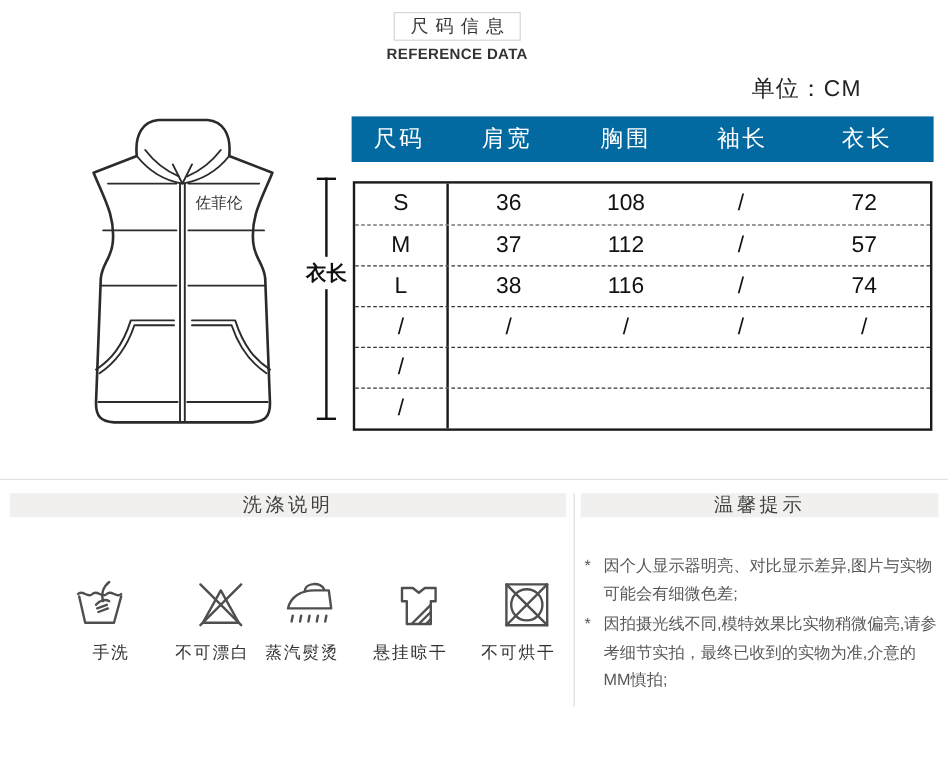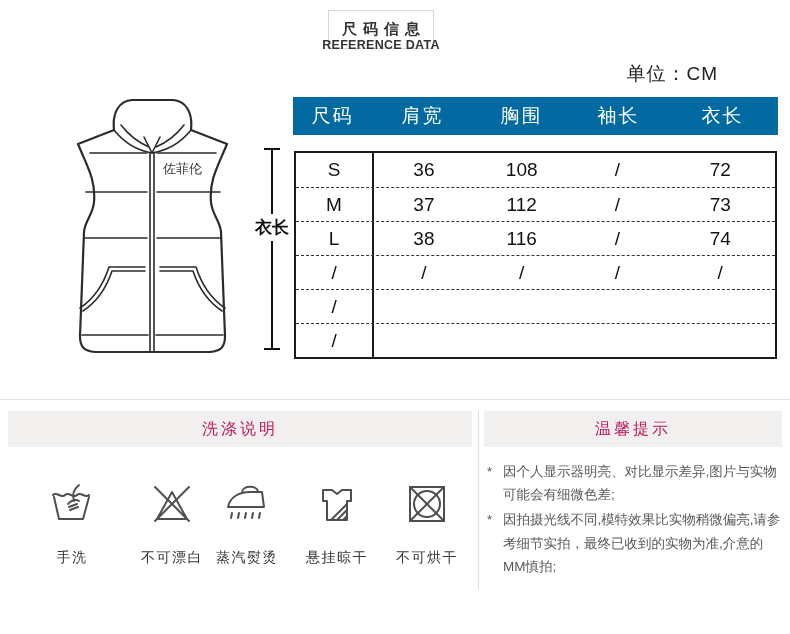--- a/index.html
+++ b/index.html
@@ -1,23 +1,23 @@
 <!DOCTYPE html>
 <html><head>
 <meta charset="utf-8">
 <style>
   * { margin:0; padding:0; box-sizing:border-box; }
   html,body { background:#fff; }
   body { font-family:"Liberation Sans", sans-serif; color:#222; }
   .page { position:relative; width:790px; height:634px; background:#fff; overflow:hidden; }
 
   
-  .title-box { position:absolute; left:328px; top:10px; width:106px; height:39px;
+  .title-box { position:absolute; left:328px; top:10px; width:106px; height:24px;
     border:1px solid #d6d6d6; display:flex; align-items:center; justify-content:center;
-    font-size:15px; font-weight:bold; letter-spacing:6px; color:#333; padding-left:6px;text-align:center; }
+    font-size:15px; font-weight:normal; letter-spacing:6px; color:#333; padding-left:6px;text-align:center; }
   .subtitle { position:absolute; left:308px; top:38px; width:146px; text-align:center;
     font-size:12.5px; font-weight:bold; color:#333; letter-spacing:0.3px; }
   .unit { position:absolute; right:72px; top:61px; font-size:19px; color:#222; letter-spacing:1px; }
 
   
   .vest { position:absolute; left:50px; top:96px; }
   .vest path, .vest line { fill:none; stroke:#2b2b2b; stroke-width:2.2; stroke-linecap:round; stroke-linejoin:round; }
   .vest .thin { stroke-width:1.6; }
   .vest text { fill:#333; font-size:13px; font-family:"Liberation Sans", sans-serif; }
 
@@ -40,29 +40,29 @@
   .trow + .trow { border-top:1.5px dashed #333; }
   .trow .cell { display:flex; align-items:center; justify-content:center;
     font-size:19px; color:#111; }
   .c0 { width:79px; } .c1 { width:101px; } .c2 { width:97px; } .c3 { width:97px; } .c4 { width:111px; }
   .tbody .c0 { border-right:2px solid #1a1a1a; }
 
   .tipline { position:absolute; left:106px; top:374px; font-size:16px; color:#111; letter-spacing:0.5px; }
 
   
   .sec-topline { position:absolute; left:0; top:399px; width:790px; height:1px; background:#e3e3e3; }
-  .bar { position:absolute; top:411px; height:36px; background:#f1f0ee;
+  .bar { position:absolute; top:411px; height:20px; background:#f1f0ee;
     display:flex; align-items:center; justify-content:center;
-    font-size:16px; color:#be185d; letter-spacing:3px; }
+    font-size:16px; color:#404040; letter-spacing:3px; }
   .bar.left { left:8px; width:464px; }
   .bar.right { left:484px; width:298px; }
   .vdivider { position:absolute; left:478px; top:411px; width:1px; height:178px; background:#ddd; }
 
   .care-item { position:absolute; top:480px; width:72px; display:flex; flex-direction:column;
-    align-items:center; gap:21px; }
+    align-items:flex-end; gap:7px; }
   .care-item svg { display:block; }
   .care-item svg path, .care-item svg line, .care-item svg rect, .care-item svg circle
     { fill:none; stroke:#4f4f4f; stroke-width:2; stroke-linecap:round; stroke-linejoin:round; }
   .care-label { font-size:14px; color:#333; letter-spacing:1.5px; white-space:nowrap; }
 
   .notes { position:absolute; left:487px; top:460px; width:294px; }
   .note-item { display:flex; font-size:13.5px; color:#595959; line-height:1.72; margin-bottom:2px; }
   .note-item .bullet { width:16px; flex:none; }
   .note-item .ntext { flex:1; }
 </style>
@@ -131,21 +131,21 @@
       <div class="cell c1">36</div>
       <div class="cell c2">108</div>
       <div class="cell c3">/</div>
       <div class="cell c4">72</div>
     </div>
     <div class="trow">
       <div class="cell c0">M</div>
       <div class="cell c1">37</div>
       <div class="cell c2">112</div>
       <div class="cell c3">/</div>
-      <div class="cell c4">73</div>
+      <div class="cell c4">57</div>
     </div>
     <div class="trow">
       <div class="cell c0">L</div>
       <div class="cell c1">38</div>
       <div class="cell c2">116</div>
       <div class="cell c3">/</div>
       <div class="cell c4">74</div>
     </div>
     <div class="trow">
       <div class="cell c0">/</div>

